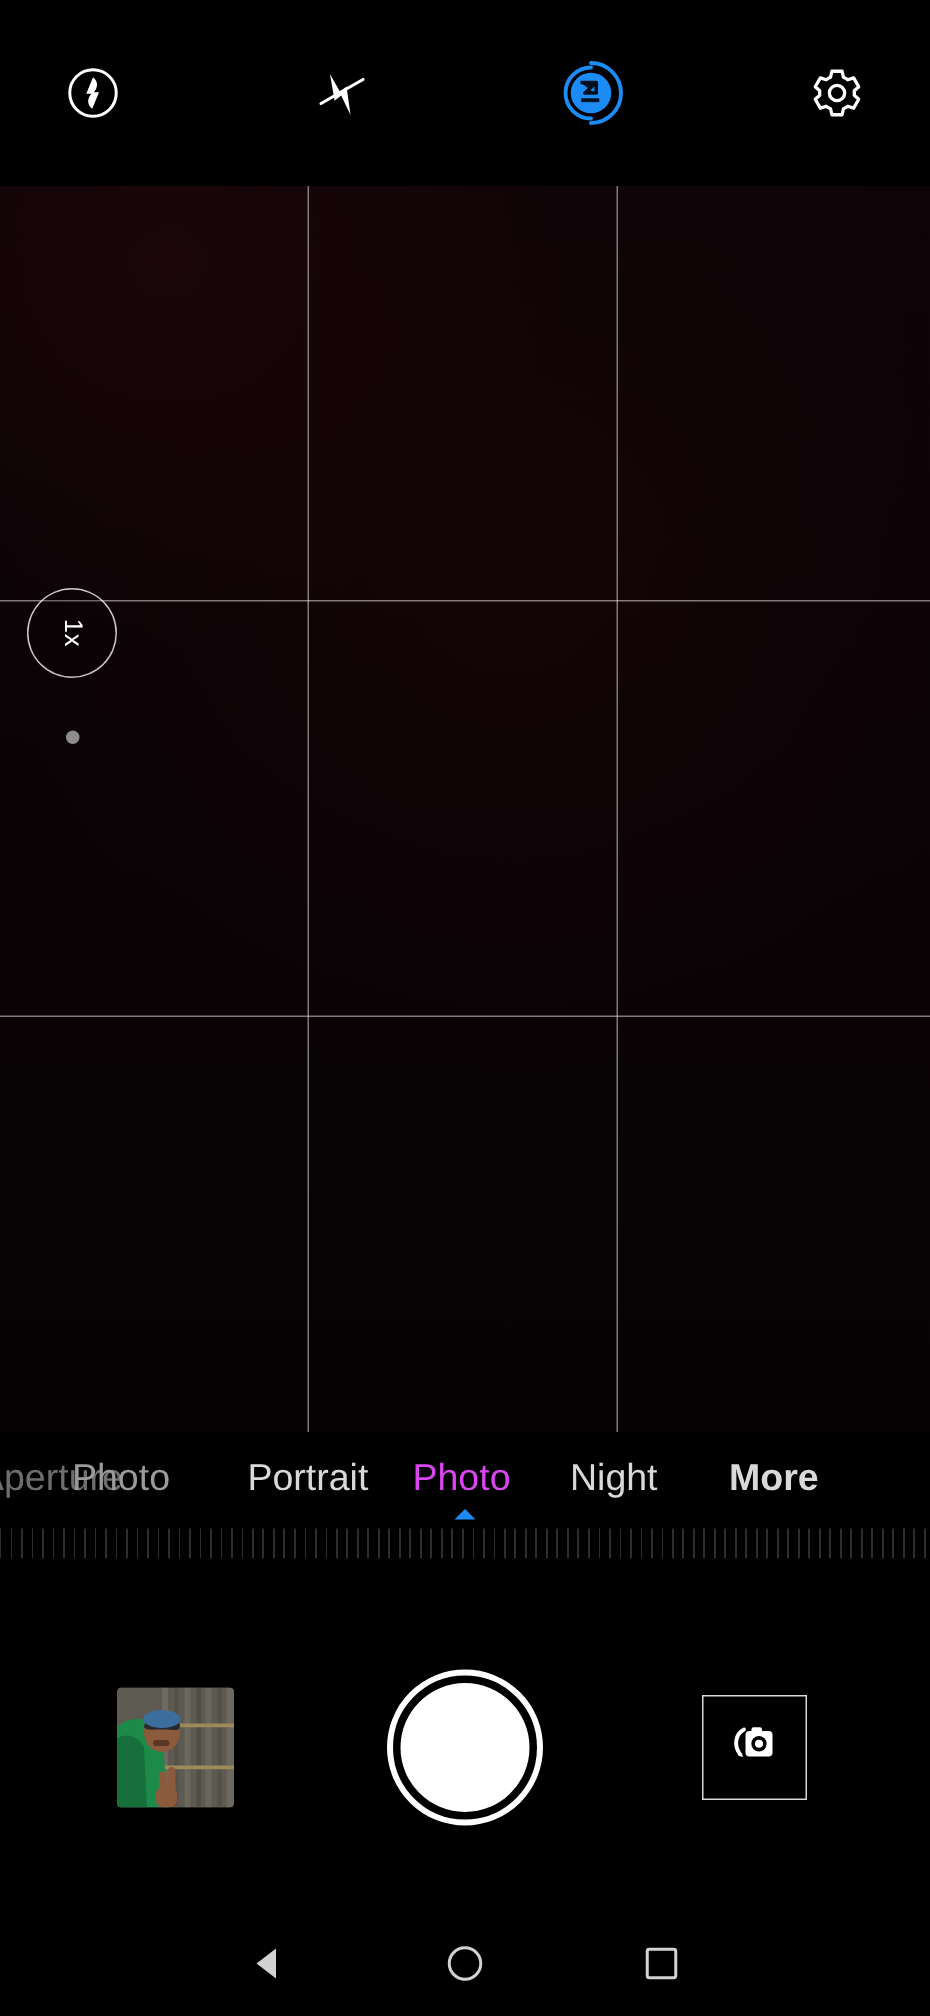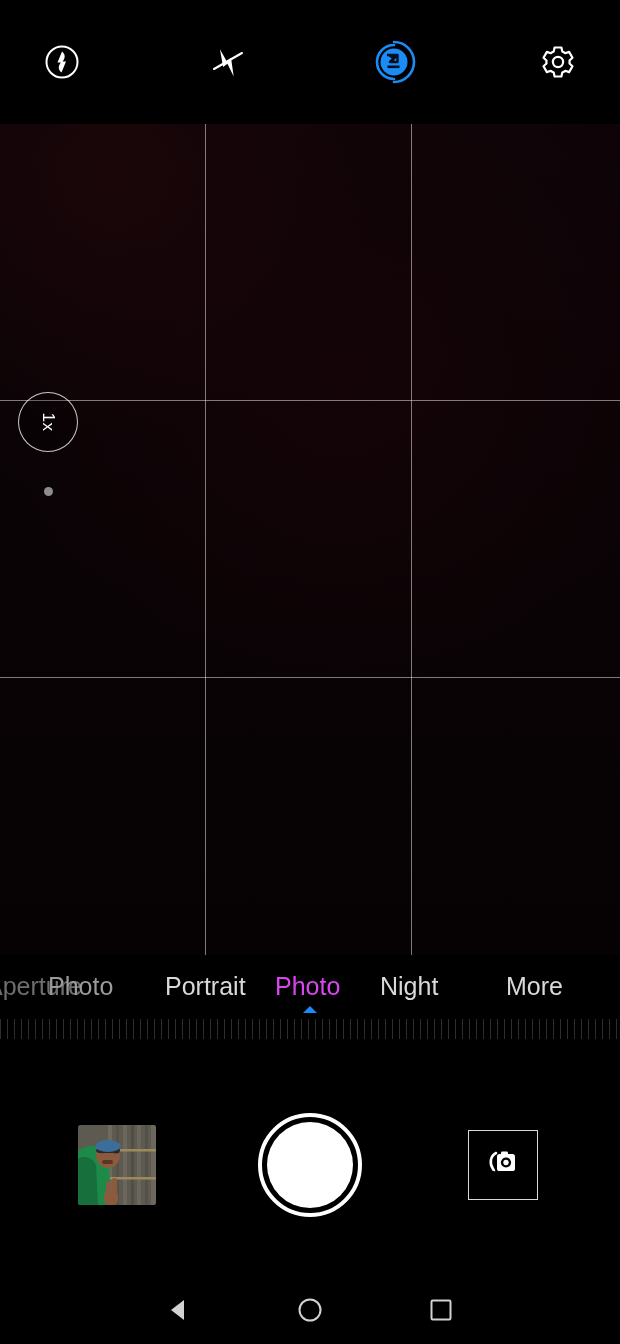--- a/index.html
+++ b/index.html
@@ -88,21 +88,21 @@
     position:absolute;
     top:50%; transform:translateY(-50%);
   }
   .mode-item.dim { color:#9a9a9a; }
   .mode-item.active { color:#d946ef; }
   #mode-0 { left:-14px; color:#6e6e6e; }
   #mode-1 { left:48px; }
   #mode-2 { left:142px;margin-left:23px; }
   #mode-3 { left:275px; }
   #mode-4 { left:380px; }
-  #mode-5 { left:506px; }
+  #mode-5 { left:486px;font-weight:bold; }
 
   .mode-caret {
     position:absolute;
     left:303px; top:1006px;
     width:0; height:0;
     border-left:7px solid transparent;
     border-right:7px solid transparent;
     border-bottom:7px solid #1b8cf5;
   }
 

